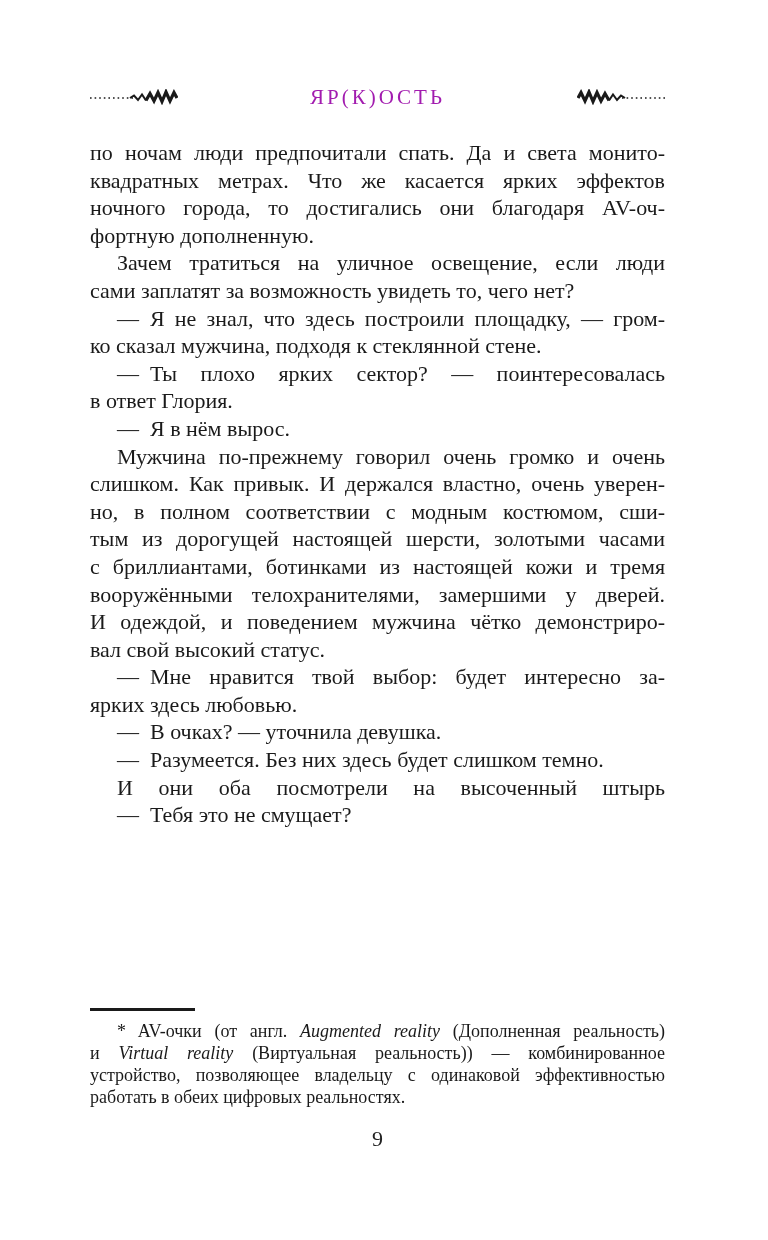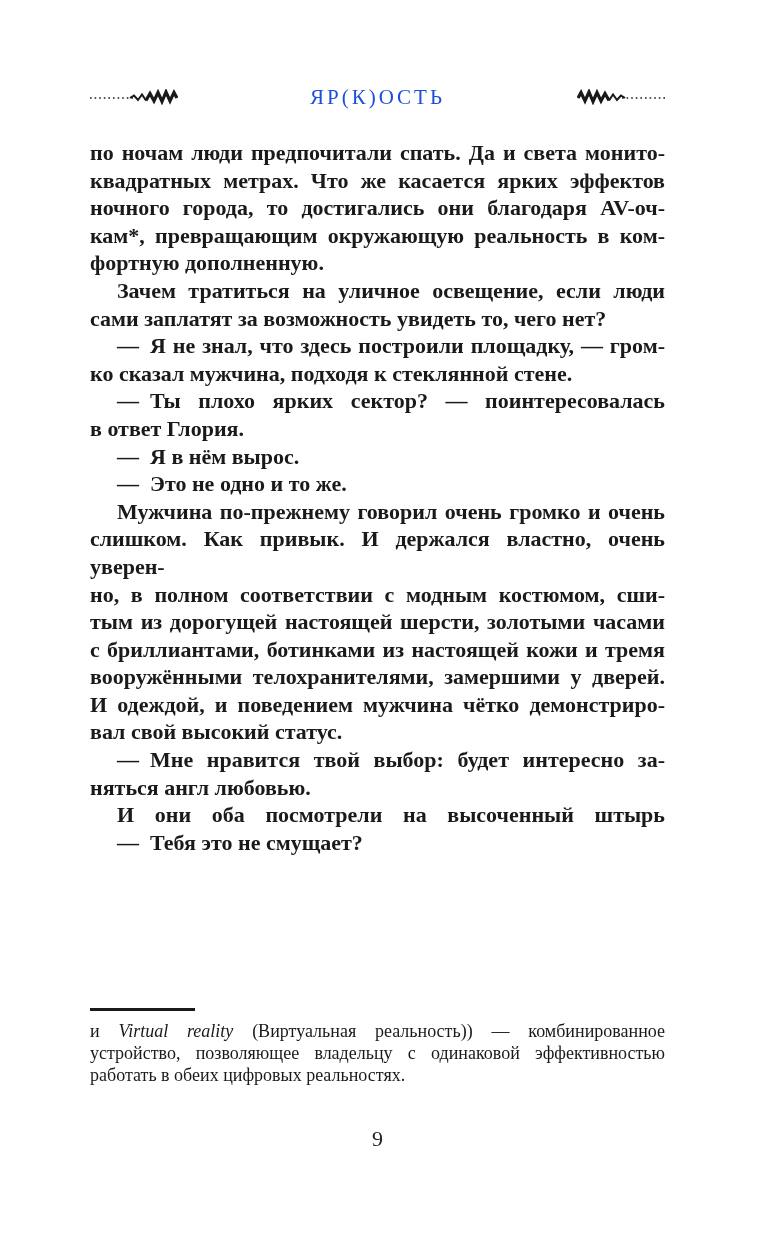--- a/index.html
+++ b/index.html
@@ -19,40 +19,39 @@
     left: 90px;
     width: 575px;
     height: 26px;
     display: flex;
     align-items: center;
     justify-content: space-between;
   }
   .running-title {
     font-size: 21px;
     letter-spacing: 3px;
-    color: #1d4ed8;
+    color: #a21caf;
     white-space: nowrap;
   }
   .ornament { width: 88px; height: 16px; flex: 0 0 auto; }
   .ornament.right { transform: scaleX(-1); }
 
   
   .body-text {
     position: absolute;
     top: 139px;
     left: 90px;
     width: 575px;
     font-size: 22px;
     line-height: 27.6px;
   }
   .line {
     text-align: justify;
     text-align-last: justify;
     white-space: normal;
-    font-weight: bold;
   }
   .line.last { text-align-last: left; }
   .line.indent { text-indent: 27px; }
 
   
   .footnote-sep {
     position: absolute;
     top: 1008px;
     left: 90px;
     width: 105px;
@@ -102,47 +101,48 @@
       <path d="M0 9 H44" fill="none" stroke="#1a1a1a" stroke-width="1.4" stroke-dasharray="1.6 3"></path>
       <path d="M40 9 L44 6.5 L48 11 L52 5.5 L56 11.5" fill="none" stroke="#1a1a1a" stroke-width="2"></path>
       <path d="M56 11.5 L60 4.5 L64 12 L68 3.5 L72 12.5 L76 3 L80 12 L84 3.5 L87 9" fill="none" stroke="#1a1a1a" stroke-width="3.2"></path>
     </svg>
   </div>
 
   <div class="body-text">
       <div class="line">по ночам люди предпочитали спать. Да и света монито-</div>
       <div class="line">квадратных метрах. Что же касается ярких эффектов</div>
       <div class="line">ночного города, то достигались они благодаря AV-оч-</div>
-      <div class="line">кам*, превращающим окружающую реальность в ком-</div>
       <div class="line last">фортную дополненную.</div>
       <div class="line indent">Зачем тратиться на уличное освещение, если люди</div>
       <div class="line last">сами заплатят за возможность увидеть то, чего нет?</div>
       <div class="line indent">— Я не знал, что здесь построили площадку, — гром-</div>
       <div class="line last">ко сказал мужчина, подходя к стеклянной стене.</div>
       <div class="line indent">— Ты плохо ярких сектор? — поинтересовалась</div>
       <div class="line last">в ответ Глория.</div>
       <div class="line last indent">— Я в нём вырос.</div>
-      <div class="line last indent">— Это не одно и то же.</div>
       <div class="line indent">Мужчина по-прежнему говорил очень громко и очень</div>
       <div class="line">слишком. Как привык. И держался властно, очень уверен-</div>
       <div class="line">но, в полном соответствии с модным костюмом, сши-</div>
       <div class="line">тым из дорогущей настоящей шерсти, золотыми часами</div>
       <div class="line">с бриллиантами, ботинками из настоящей кожи и тремя</div>
       <div class="line">вооружёнными телохранителями, замершими у дверей.</div>
       <div class="line">И одеждой, и поведением мужчина чётко демонстриро-</div>
       <div class="line last">вал свой высокий статус.</div>
       <div class="line indent">— Мне нравится твой выбор: будет интересно за-</div>
-      <div class="line last">няться англ любовью.</div>
+      <div class="line last">ярких здесь любовью.</div>
+      <div class="line last indent">— В очках? — уточнила девушка.</div>
+      <div class="line last indent">— Разумеется. Без них здесь будет слишком темно.</div>
       <div class="line indent">И они оба посмотрели на высоченный штырь</div>
       <div class="line last indent">— Тебя это не смущает?</div>
     </div>
 
   <div class="footnote-sep"></div>
 
   <div class="footnote">
+      <div class="fline indent"><span>* AV-очки (от англ. </span><em>Augmented reality</em><span> (Дополненная реальность)</span></div>
       <div class="fline"><span>и </span><em>Virtual reality</em><span> (Виртуальная реальность)) — комбинированное</span></div>
       <div class="fline"><span>устройство, позволяющее владельцу с одинаковой эффективностью</span></div>
       <div class="fline last"><span>работать в обеих цифровых реальностях.</span></div>
     </div>
 
   <div class="page-number">9</div>
 
 </div>
 
 </body></html>

